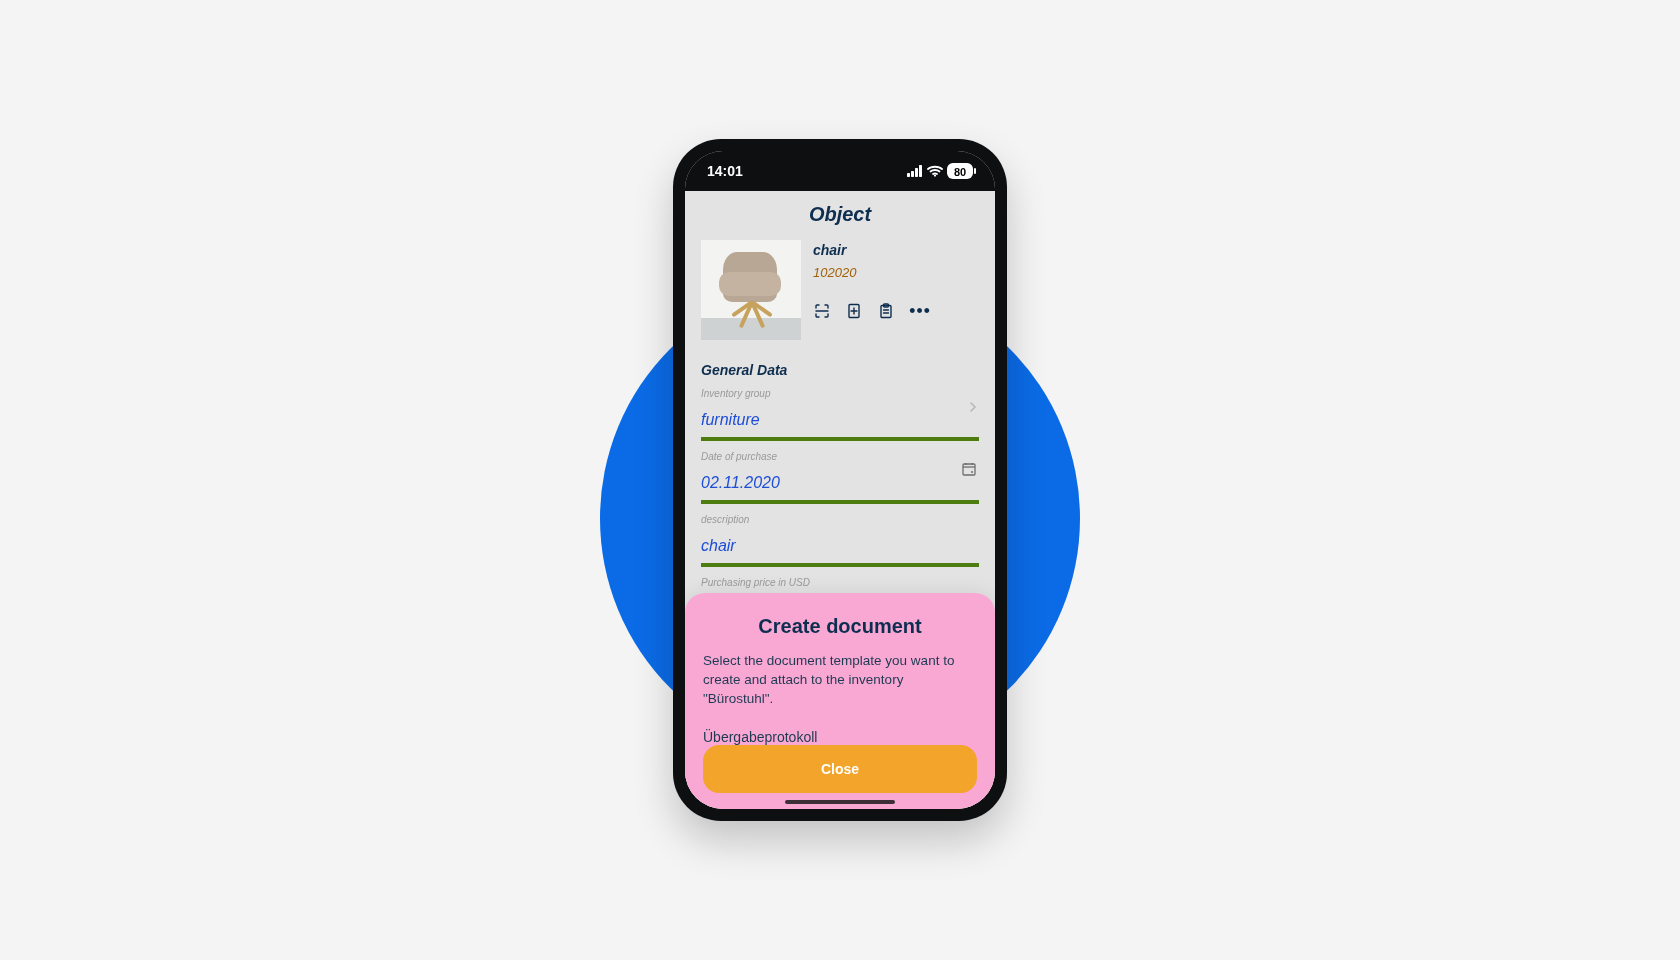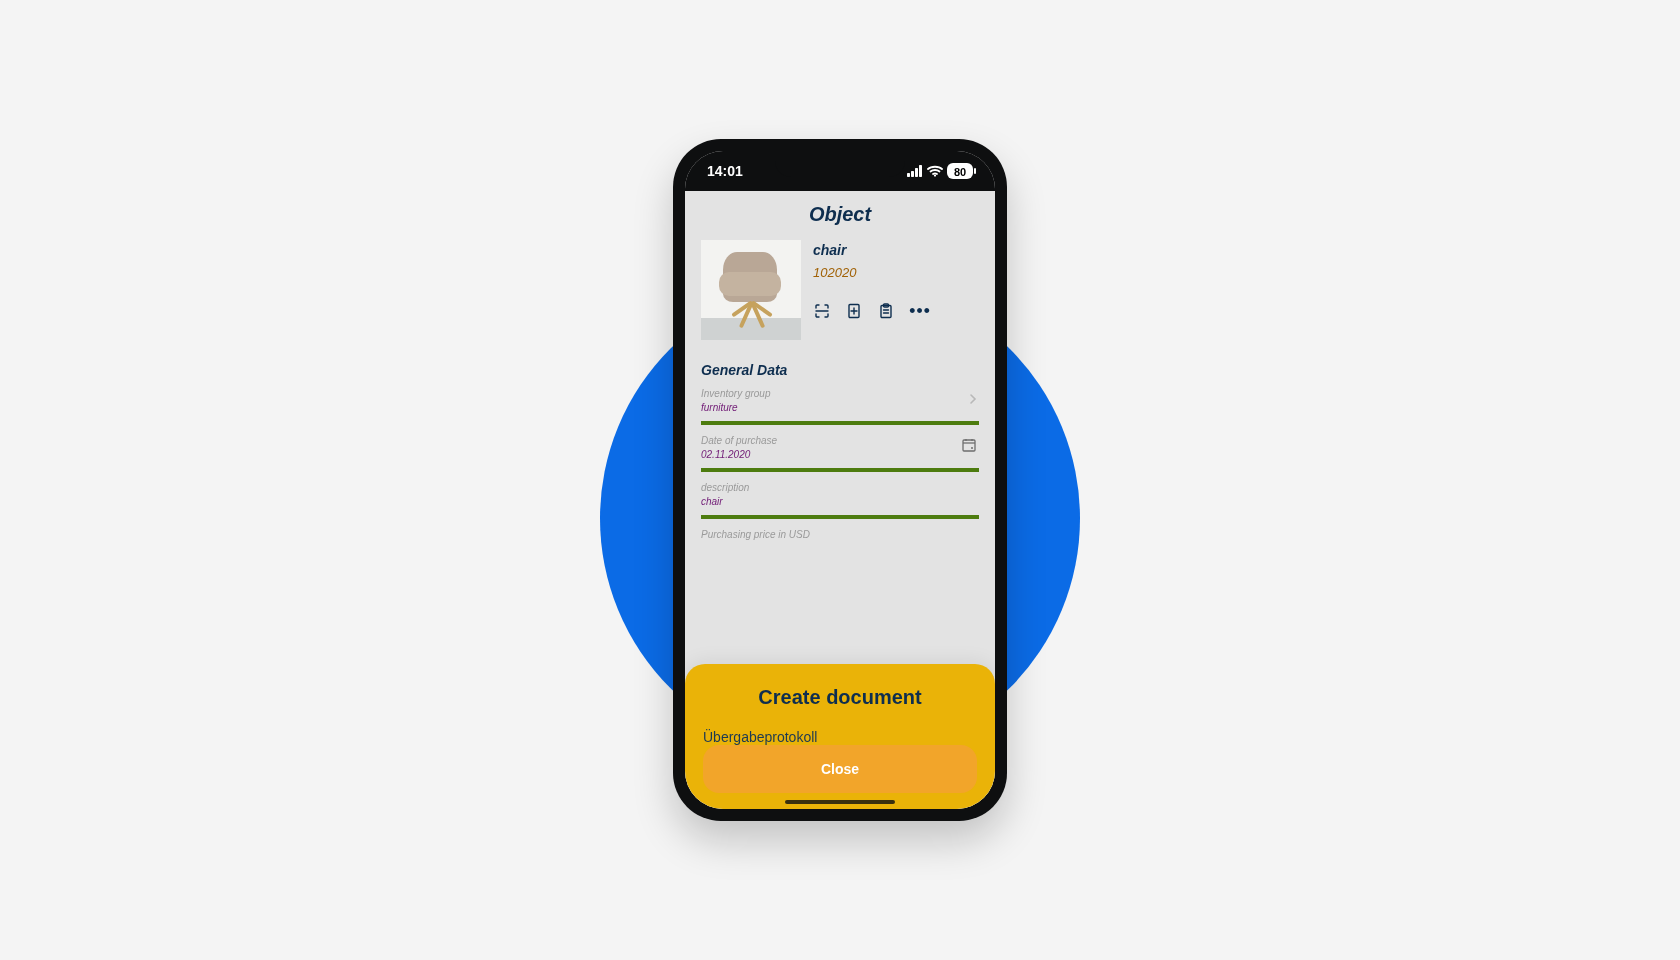--- a/index.html
+++ b/index.html
@@ -146,33 +146,33 @@
   .field {
     border-bottom: 4px solid #4d7c0f;
     padding: 10px 0 8px;
     position: relative;
   }
   .field:last-child { border-bottom: none; }
   .field-label {
     font-size: 10px; color:#9a9a9a;
   }
   .field-value {
-    font-size: 10px; color:#701a75;
-    margin-top: 3px;
+    font-size: 16px; color:#1d4ed8;
+    margin-top: 12px;
   }
   .field-chevron, .field-cal {
     position: absolute; right: 2px; top: 50%;
     transform: translateY(-50%);
     color: #9a9a9a;
   }
 
   .sheet {
     position: absolute;
     left: 0; right: 0; bottom: 0;
-    background: #eab308;
+    background: #f9a8d4;
     border-top-left-radius: 20px;
     border-top-right-radius: 20px;
     padding: 22px 18px 16px;
     box-shadow: 0 -2px 20px rgba(0,0,0,0.08);
   }
   .sheet-title {
     text-align: center;
     font-size: 20px;
     font-weight: 800;
     color: #0e2e4f;
@@ -323,20 +323,21 @@
         <div class="field-value">chair</div>
       </div>
 
       <div class="field">
         <div class="field-label">Purchasing price in USD</div>
       </div>
     </div>
 
     <div class="sheet">
       <div class="sheet-title">Create document</div>
+      <div class="sheet-text">Select the document template you want to create and attach to the inventory "Bürostuhl".</div>
       <div class="template-item">Übergabeprotokoll</div>
       <button class="close-btn">Close</button>
     </div>
 
     <div class="home-indicator"></div>
 
   </div>
 </div>
 
 </body></html>

